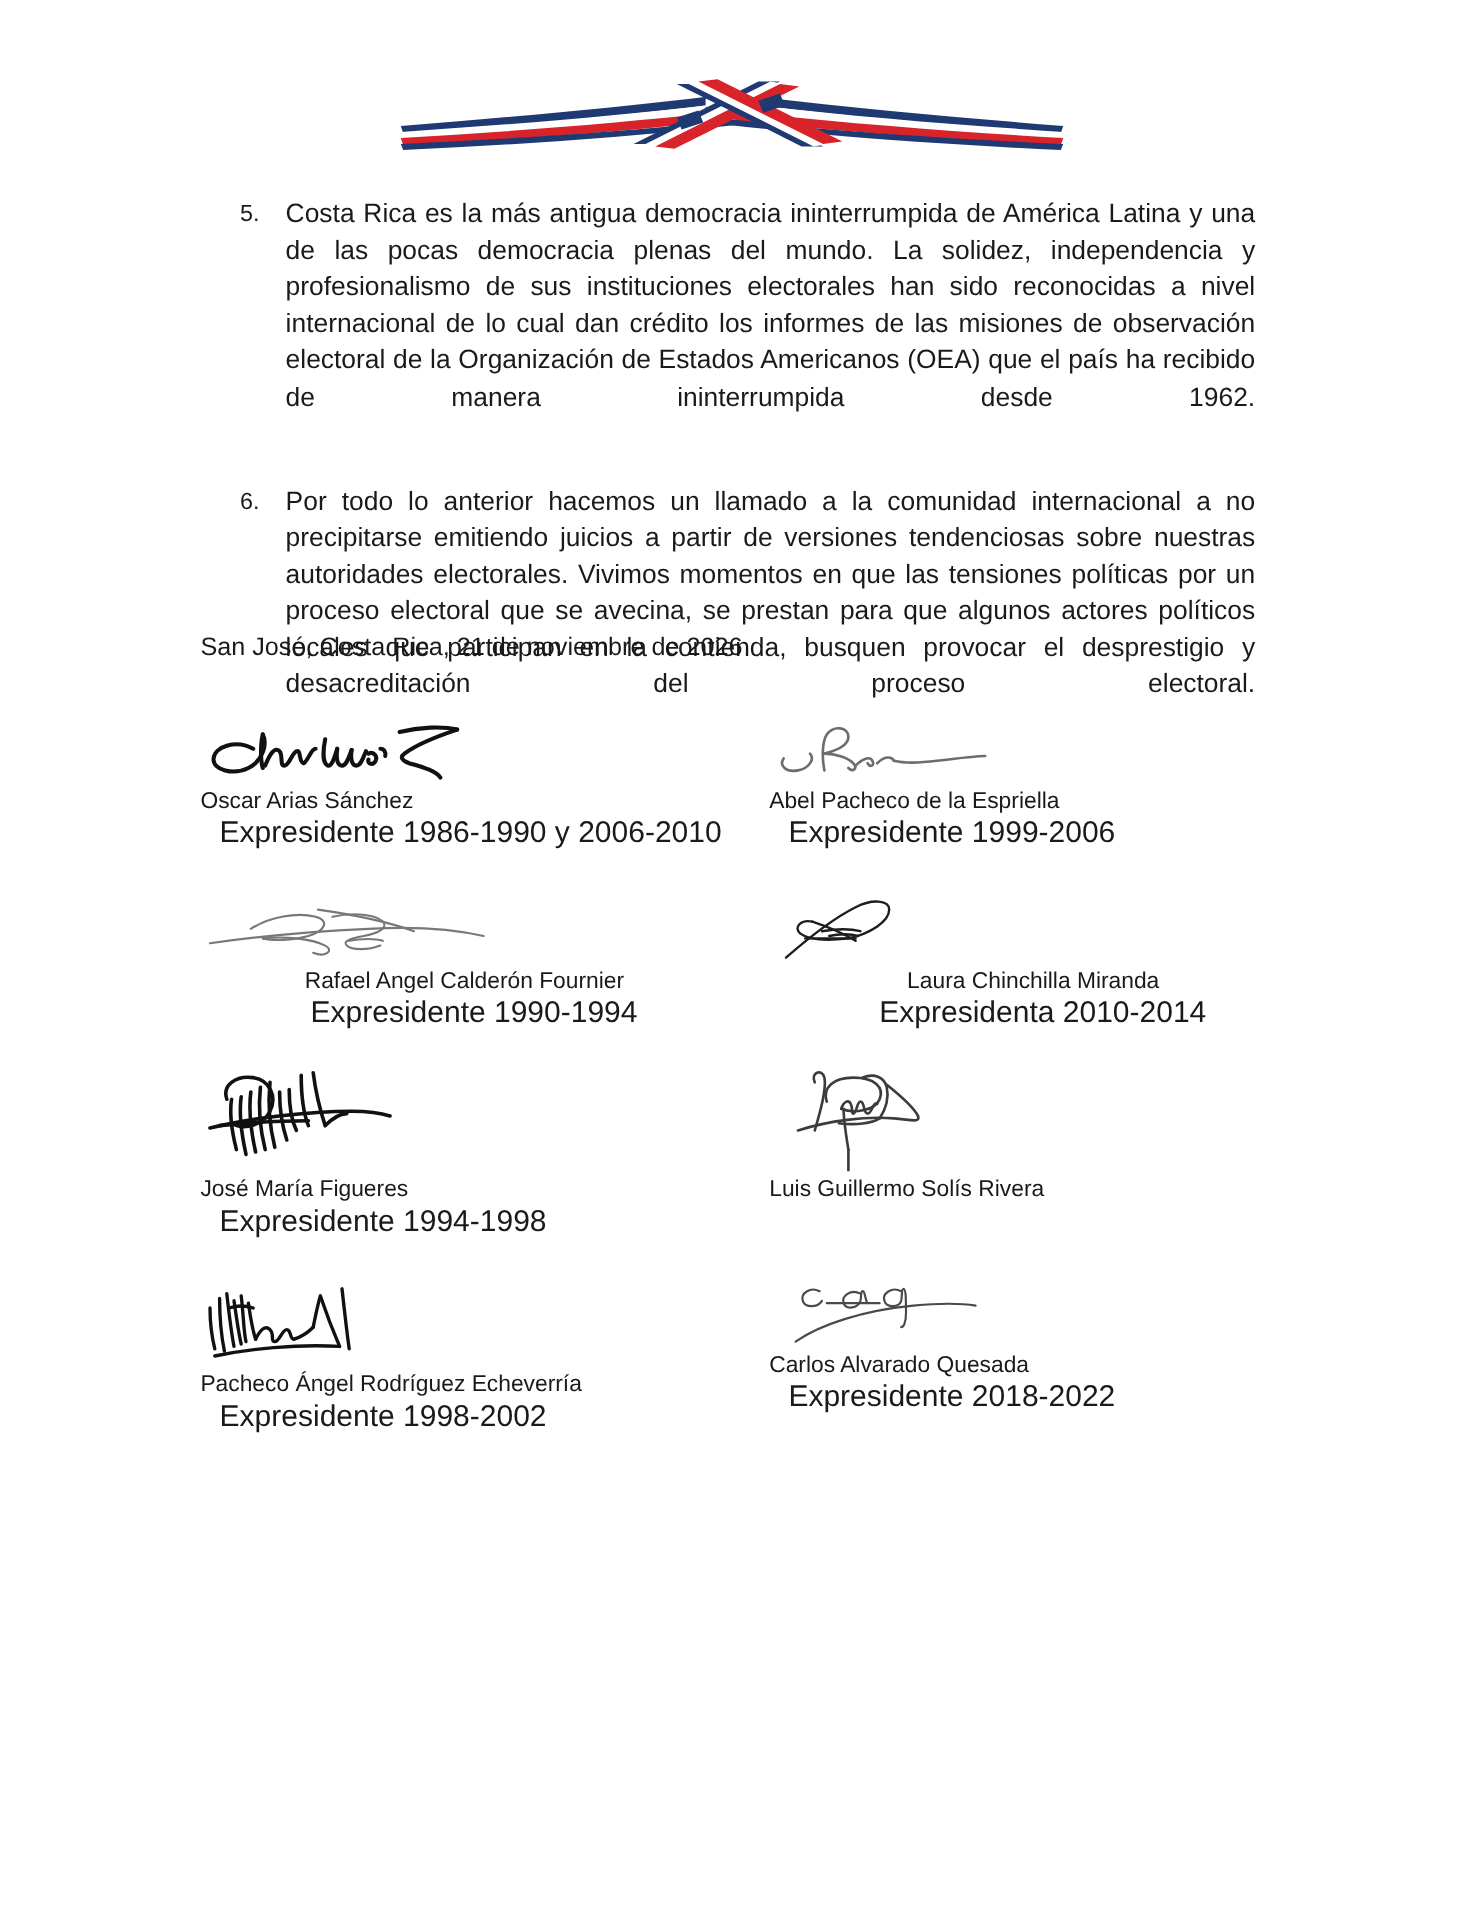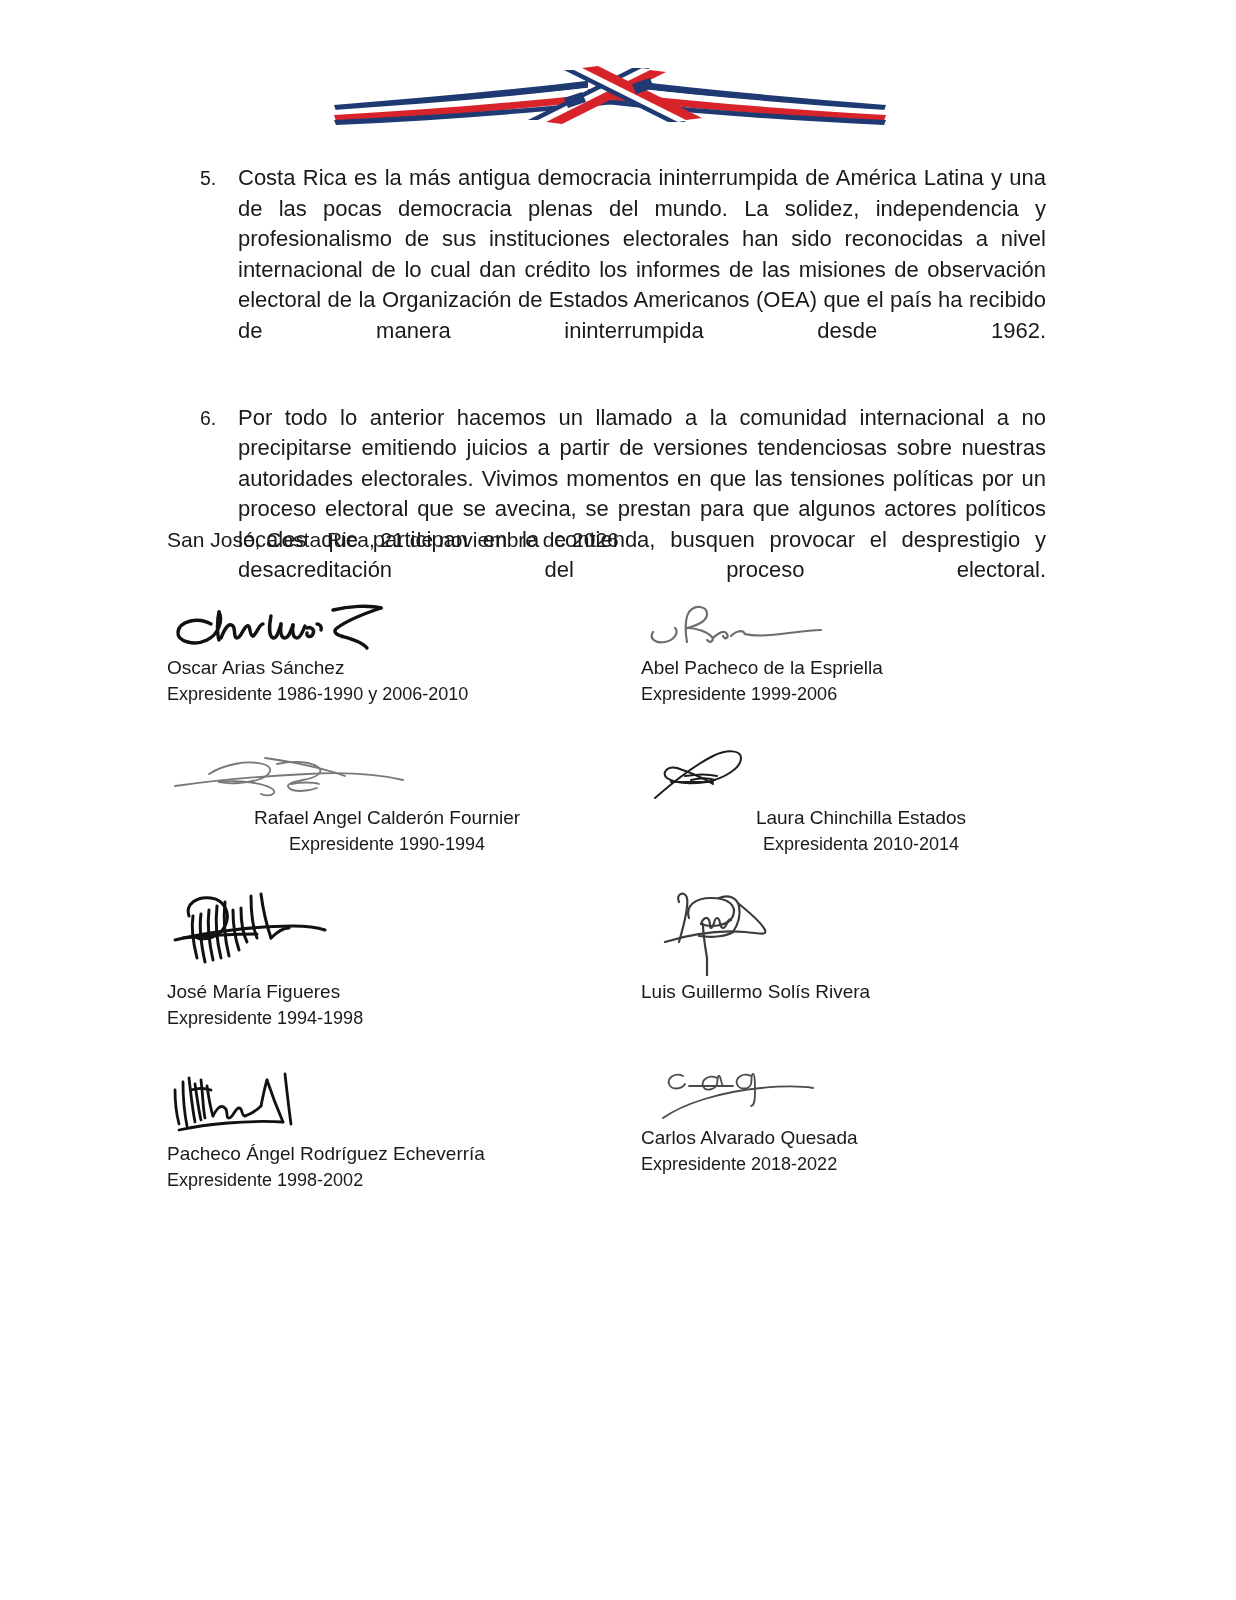--- a/index.html
+++ b/index.html
@@ -105,24 +105,25 @@
     position: absolute;
     bottom: 0;
   }
   .sig-name {
     font-size: 19px;
     line-height: 27px;
     color: #1a1a1a;
     white-space: nowrap;
   }
   .sig-role {
-    font-size: 18px;
+    font-size: 25px;
     line-height: 27px;
     color: #1a1a1a;
     white-space: nowrap;
+    margin-left: 16px;
   }
 
   
   .sig-tall  .sig-image { height: 96px; }
   .sig-mid   .sig-image { height: 78px; }
 </style>
 </head>
 <body>
 
 <div class="page">
@@ -233,21 +234,21 @@
           <g fill="none" stroke="#1d1d1d" stroke-width="2" stroke-linecap="round" stroke-linejoin="round">
             <path d="M14 54 C 30 40, 52 22, 72 12 C 86 5, 100 6, 100 14 C 100 24, 84 34, 66 38"></path>
             <path d="M66 38 C 50 40, 34 40, 26 34 C 20 29, 26 22, 36 24"></path>
             <path d="M36 24 C 48 28, 62 34, 72 40"></path>
             <path d="M44 32 C 56 30, 68 30, 76 32"></path>
             <path d="M50 36 C 58 34, 68 34, 74 36"></path>
             <path d="M30 38 C 44 38, 60 38, 72 38"></path>
           </g>
         </svg>
       </div>
-      <div class="sig-name">Laura Chinchilla Estados</div>
+      <div class="sig-name">Laura Chinchilla Miranda</div>
       <div class="sig-role">Expresidenta 2010-2014</div>
     </div>
 
     <div class="sig-block sig-col-left sig-row-3 sig-tall">
       <div class="sig-image">
         <svg width="170" height="96" viewBox="0 0 170 96" xmlns="http://www.w3.org/2000/svg">
           <g fill="none" stroke="#111111" stroke-width="3" stroke-linecap="round" stroke-linejoin="round">
             <path d="M8 60 C 40 52, 90 46, 126 46 C 142 46, 152 48, 158 50"></path>
             <path d="M22 36 C 18 24, 30 16, 44 18 C 58 20, 64 34, 58 46 C 52 58, 36 62, 26 56"></path>
             <path d="M26 36 C 24 48, 26 62, 30 78"></path>

